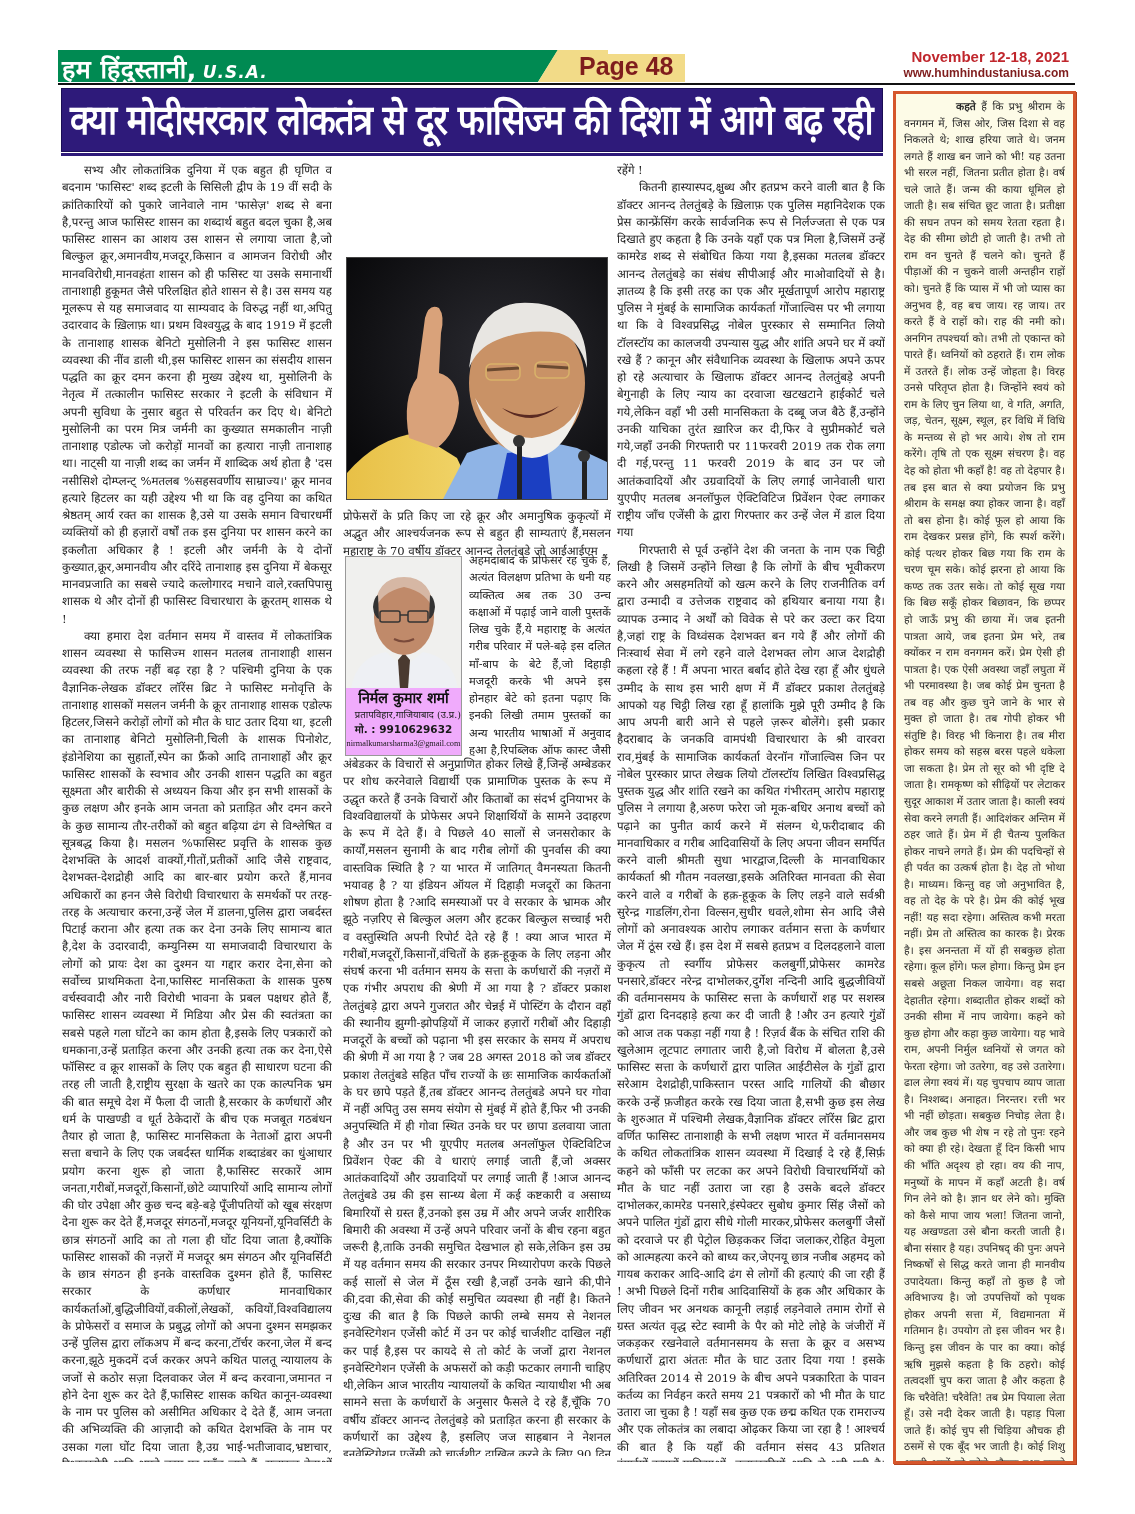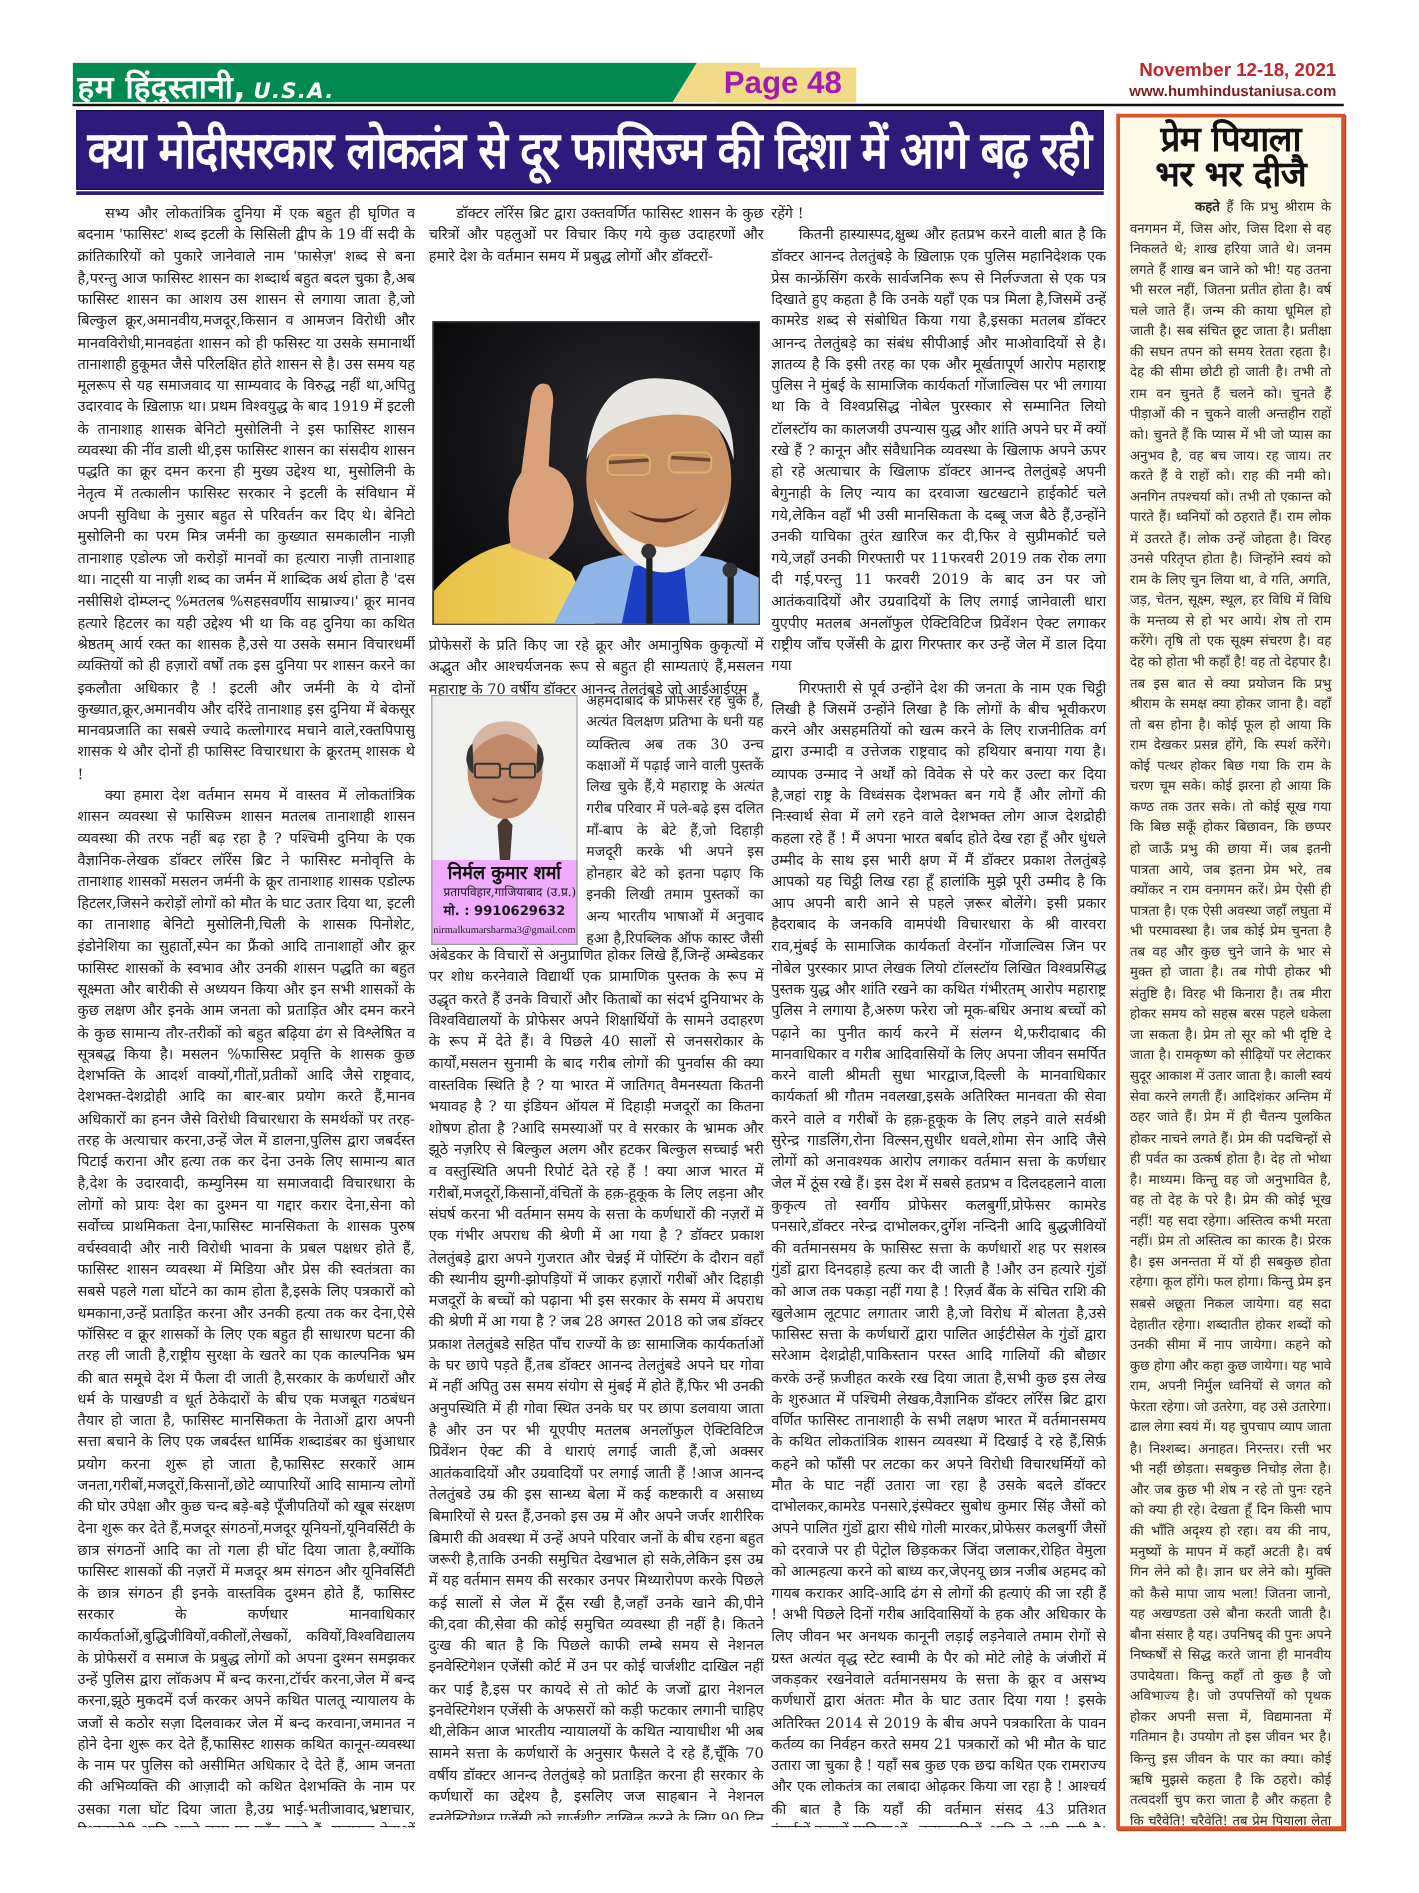--- a/index.html
+++ b/index.html
@@ -10,21 +10,21 @@
   .masthead { position: absolute; left: 58px; top: 50px; width: 1017px; height: 34px; }
   .mast-green { position: absolute; left: 0; top: 0; width: 500px; height: 32px; background: #008a52;
     clip-path: polygon(0 0, 100% 0, 96% 100%, 0 100%); }
   .mast-title { position: absolute; left: 4px; top: 1px; color: #fff; font-family: "DejaVu Sans", sans-serif;
     font-weight: bold; font-size: 25px; letter-spacing: 0.5px; white-space: nowrap; }
   .mast-title .usa { font-style: italic; font-size: 17px; margin-left: 6px; letter-spacing: 1px; }
   .mast-yellow { position: absolute; left: 480px; top: 0; width: 70px; height: 32px; background: #f2db88;
     clip-path: polygon(28% 0, 100% 0, 100% 100%, 0 100%); }
   .page-box { position: absolute; left: 515px; top: 4px; width: 112px; height: 28px; background: #f2db88; }
   .page-label { position: absolute; left: 6px; top: -2px; font-family: "Liberation Sans", sans-serif; font-weight: bold;
-    font-size: 25px; color: #a21caf; white-space: nowrap; }
+    font-size: 25px; color: #7f1d1d; white-space: nowrap; }
   .mast-right { position: absolute; right: 6px; top: -1px; text-align: right; font-family: "Liberation Sans", sans-serif; font-weight: bold; }
   .mast-date { color: #c0272d; font-size: 15px; line-height: 16px; }
   .mast-url { color: #7f1d1d; font-size: 12px; line-height: 16px; }
   .mast-rule { position: absolute; left: 58px; top: 83px; width: 1017px; height: 2px; background: #111; }
 
   
   .headline-band { position: absolute; left: 61px; top: 88px; width: 822px; height: 64px; background: #2e1a7a;
     border: 1px solid #1a0e55; overflow: hidden; }
   .headline { position: absolute; left: 8px; top: 2px; color: #fff; font-family: "DejaVu Sans", sans-serif; font-weight: bold;
     font-size: 41px; line-height: 58px; white-space: nowrap; letter-spacing: -1.5px; transform: scaleX(0.86); transform-origin: left center; }
@@ -82,21 +82,20 @@
   <div class="headline">क्या मोदीसरकार लोकतंत्र से दूर फासिज्म की दिशा में आगे बढ़ रही है?</div>
 </div>
 <div class="headline-rule"></div>
 
 <div class="col col1">
   <p>सभ्य और लोकतांत्रिक दुनिया में एक बहुत ही घृणित व बदनाम 'फासिस्ट' शब्द इटली के सिसिली द्वीप के 19 वीं सदी के क्रांतिकारियों को पुकारे जानेवाले नाम 'फासेज़' शब्द से बना है,परन्तु आज फासिस्ट शासन का शब्दार्थ बहुत बदल चुका है,अब फासिस्ट शासन का आशय उस शासन से लगाया जाता है,जो बिल्कुल क्रूर,अमानवीय,मजदूर,किसान व आमजन विरोधी और मानवविरोधी,मानवहंता शासन को ही फसिस्ट या उसके समानार्थी तानाशाही हुकूमत जैसे परिलक्षित होते शासन से है। उस समय यह मूलरूप से यह समाजवाद या साम्यवाद के विरुद्ध नहीं था,अपितु उदारवाद के ख़िलाफ़ था। प्रथम विश्वयुद्ध के बाद 1919 में इटली के तानाशाह शासक बेनिटो मुसोलिनी ने इस फासिस्ट शासन व्यवस्था की नींव डाली थी,इस फासिस्ट शासन का संसदीय शासन पद्धति का क्रूर दमन करना ही मुख्य उद्देश्य था, मुसोलिनी के नेतृत्व में तत्कालीन फासिस्ट सरकार ने इटली के संविधान में अपनी सुविधा के नुसार बहुत से परिवर्तन कर दिए थे। बेनिटो मुसोलिनी का परम मित्र जर्मनी का कुख्यात समकालीन नाज़ी तानाशाह एडोल्फ जो करोड़ों मानवों का हत्यारा नाज़ी तानाशाह था। नाट्सी या नाज़ी शब्द का जर्मन में शाब्दिक अर्थ होता है 'दस नसीसिशे दोम्प्लन्ट् %मतलब %सहसवर्णीय साम्राज्य।' क्रूर मानव हत्यारे हिटलर का यही उद्देश्य भी था कि वह दुनिया का कथित श्रेष्ठतम् आर्य रक्त का शासक है,उसे या उसके समान विचारधर्मी व्यक्तियों को ही हज़ारों वर्षों तक इस दुनिया पर शासन करने का इकलौता अधिकार है ! इटली और जर्मनी के ये दोनों कुख्यात,क्रूर,अमानवीय और दरिंदे तानाशाह इस दुनिया में बेकसूर मानवप्रजाति का सबसे ज्यादे कत्लोगारद मचाने वाले,रक्तपिपासु शासक थे और दोनों ही फासिस्ट विचारधारा के क्रूरतम् शासक थे !</p>
   <p>क्या हमारा देश वर्तमान समय में वास्तव में लोकतांत्रिक शासन व्यवस्था से फासिज्म शासन मतलब तानाशाही शासन व्यवस्था की तरफ नहीं बढ़ रहा है ? पश्चिमी दुनिया के एक वैज्ञानिक-लेखक डॉक्टर लॉरेंस ब्रिट ने फासिस्ट मनोवृत्ति के तानाशाह शासकों मसलन जर्मनी के क्रूर तानाशाह शासक एडोल्फ हिटलर,जिसने करोड़ों लोगों को मौत के घाट उतार दिया था, इटली का तानाशाह बेनिटो मुसोलिनी,चिली के शासक पिनोशेट, इंडोनेशिया का सुहार्तो,स्पेन का फ्रैंको आदि तानाशाहों और क्रूर फासिस्ट शासकों के स्वभाव और उनकी शासन पद्धति का बहुत सूक्ष्मता और बारीकी से अध्ययन किया और इन सभी शासकों के कुछ लक्षण और इनके आम जनता को प्रताड़ित और दमन करने के कुछ सामान्य तौर-तरीकों को बहुत बढ़िया ढंग से विश्लेषित व सूत्रबद्ध किया है। मसलन %फासिस्ट प्रवृत्ति के शासक कुछ देशभक्ति के आदर्श वाक्यों,गीतों,प्रतीकों आदि जैसे राष्ट्रवाद, देशभक्त-देशद्रोही आदि का बार-बार प्रयोग करते हैं,मानव अधिकारों का हनन जैसे विरोधी विचारधारा के समर्थकों पर तरह-तरह के अत्याचार करना,उन्हें जेल में डालना,पुलिस द्वारा जबर्दस्त पिटाई कराना और हत्या तक कर देना उनके लिए सामान्य बात है,देश के उदारवादी, कम्युनिस्म या समाजवादी विचारधारा के लोगों को प्रायः देश का दुश्मन या गद्दार करार देना,सेना को सर्वोच्च प्राथमिकता देना,फासिस्ट मानसिकता के शासक पुरुष वर्चस्ववादी और नारी विरोधी भावना के प्रबल पक्षधर होते हैं, फासिस्ट शासन व्यवस्था में मिडिया और प्रेस की स्वतंत्रता का सबसे पहले गला घोंटने का काम होता है,इसके लिए पत्रकारों को धमकाना,उन्हें प्रताड़ित करना और उनकी हत्या तक कर देना,ऐसे फॉसिस्ट व क्रूर शासकों के लिए एक बहुत ही साधारण घटना की तरह ली जाती है,राष्ट्रीय सुरक्षा के खतरे का एक काल्पनिक भ्रम की बात समूचे देश में फैला दी जाती है,सरकार के कर्णधारों और धर्म के पाखण्डी व धूर्त ठेकेदारों के बीच एक मजबूत गठबंधन तैयार हो जाता है, फासिस्ट मानसिकता के नेताओं द्वारा अपनी सत्ता बचाने के लिए एक जबर्दस्त धार्मिक शब्दाडंबर का धुंआधार प्रयोग करना शुरू हो जाता है,फासिस्ट सरकारें आम जनता,गरीबों,मजदूरों,किसानों,छोटे व्यापारियों आदि सामान्य लोगों की घोर उपेक्षा और कुछ चन्द बड़े-बड़े पूँजीपतियों को खूब संरक्षण देना शुरू कर देते हैं,मजदूर संगठनों,मजदूर यूनियनों,यूनिवर्सिटी के छात्र संगठनों आदि का तो गला ही घोंट दिया जाता है,क्योंकि फासिस्ट शासकों की नज़रों में मजदूर श्रम संगठन और यूनिवर्सिटी के छात्र संगठन ही इनके वास्तविक दुश्मन होते हैं, फासिस्ट सरकार के कर्णधार मानवाधिकार कार्यकर्ताओं,बुद्धिजीवियों,वकीलों,लेखकों, कवियों,विश्वविद्यालय के प्रोफेसरों व समाज के प्रबुद्ध लोगों को अपना दुश्मन समझकर उन्हें पुलिस द्वारा लॉकअप में बन्द करना,टॉर्चर करना,जेल में बन्द करना,झूठे मुकदमें दर्ज करकर अपने कथित पालतू न्यायालय के जजों से कठोर सज़ा दिलवाकर जेल में बन्द करवाना,जमानत न होने देना शुरू कर देते हैं,फासिस्ट शासक कथित कानून-व्यवस्था के नाम पर पुलिस को असीमित अधिकार दे देते हैं, आम जनता की अभिव्यक्ति की आज़ादी को कथित देशभक्ति के नाम पर उसका गला घोंट दिया जाता है,उग्र भाई-भतीजावाद,भ्रष्टाचार, रिश्वतखोरी आदि अपने चरम पर पहुँच जाते हैं, सत्तारूढ़ नेताओं द्वारा सरकारी खजाने और राष्ट्रीय संसाधनों की निर्लज्जतापूर्वक लूट-पाट शुरू कर दी जाती है,कभी-कभी चुनाव भी दिखावे के रूप में करा दिए जाते हैं,वैसे फासिस्ट शासन में चुनाव मात्र एक धोखाधड़ी व फ्रॉड बनकर रह जाता है,विरोधियों के विरुद्ध नीचता की हद तक लॉंछन लगाए जाने</p>
 </div>
 
 <div class="col col2a">
-  <p>डॉक्टर लॉरेंस ब्रिट द्वारा उक्तवर्णित फासिस्ट शासन के कुछ चरित्रों और पहलुओं पर विचार किए गये कुछ उदाहरणों और हमारे देश के वर्तमान समय में प्रबुद्ध लोगों और डॉक्टरों-</p>
 </div>
 
 <div class="photo-modi">
   <svg width="262" height="243" viewBox="0 0 262 243">
     <defs>
       <radialGradient id="bgglow" cx="0.6" cy="0.4" r="0.7">
         <stop offset="0" stop-color="#2a2a30"></stop>
           <stop offset="1" stop-color="#0a0a0c"></stop>
       </radialGradient>
       <linearGradient id="kurta" x1="0" y1="0" x2="1" y2="0">
@@ -157,21 +156,17 @@
   <p class="noindent">अंबेडकर के विचारों से अनुप्राणित होकर लिखे हैं,जिन्हें अम्बेडकर पर शोध करनेवाले विद्यार्थी एक प्रामाणिक पुस्तक के रूप में उद्धृत करते हैं उनके विचारों और किताबों का संदर्भ दुनियाभर के विश्वविद्यालयों के प्रोफेसर अपने शिक्षार्थियों के सामने उदाहरण के रूप में देते हैं। वे पिछले 40 सालों से जनसरोकार के कार्यों,मसलन सुनामी के बाद गरीब लोगों की पुनर्वास की क्या वास्तविक स्थिति है ? या भारत में जातिगत् वैमनस्यता कितनी भयावह है ? या इंडियन ऑयल में दिहाड़ी मजदूरों का कितना शोषण होता है ?आदि समस्याओं पर वे सरकार के भ्रामक और झूठे नज़रिए से बिल्कुल अलग और हटकर बिल्कुल सच्चाई भरी व वस्तुस्थिति अपनी रिपोर्ट देते रहे हैं ! क्या आज भारत में गरीबों,मजदूरों,किसानों,वंचितों के हक़-हूकूक के लिए लड़ना और संघर्ष करना भी वर्तमान समय के सत्ता के कर्णधारों की नज़रों में एक गंभीर अपराध की श्रेणी में आ गया है ? डॉक्टर प्रकाश तेलतुंबड़े द्वारा अपने गुजरात और चेन्नई में पोस्टिंग के दौरान वहाँ की स्थानीय झुग्गी-झोपड़ियों में जाकर हज़ारों गरीबों और दिहाड़ी मजदूरों के बच्चों को पढ़ाना भी इस सरकार के समय में अपराध की श्रेणी में आ गया है ? जब 28 अगस्त 2018 को जब डॉक्टर प्रकाश तेलतुंबडे सहित पाँच राज्यों के छः सामाजिक कार्यकर्ताओं के घर छापे पड़ते हैं,तब डॉक्टर आनन्द तेलतुंबडे अपने घर गोवा में नहीं अपितु उस समय संयोग से मुंबई में होते हैं,फिर भी उनकी अनुपस्थिति में ही गोवा स्थित उनके घर पर छापा डलवाया जाता है और उन पर भी यूएपीए मतलब अनलॉफुल ऐक्टिविटिज प्रिवेंशन ऐक्ट की वे धाराएं लगाई जाती हैं,जो अक्सर आतंकवादियों और उग्रवादियों पर लगाई जाती हैं !आज आनन्द तेलतुंबडे उम्र की इस सान्ध्य बेला में कई कष्टकारी व असाध्य बिमारियों से ग्रस्त हैं,उनको इस उम्र में और अपने जर्जर शारीरिक बिमारी की अवस्था में उन्हें अपने परिवार जनों के बीच रहना बहुत जरूरी है,ताकि उनकी समुचित देखभाल हो सके,लेकिन इस उम्र में यह वर्तमान समय की सरकार उनपर मिथ्यारोपण करके पिछले कई सालों से जेल में ठूँस रखी है,जहाँ उनके खाने की,पीने की,दवा की,सेवा की कोई समुचित व्यवस्था ही नहीं है। कितने दुःख की बात है कि पिछले काफी लम्बे समय से नेशनल इनवेस्टिगेशन एजेंसी कोर्ट में उन पर कोई चार्जशीट दाखिल नहीं कर पाई है,इस पर कायदे से तो कोर्ट के जजों द्वारा नेशनल इनवेस्टिगेशन एजेंसी के अफसरों को कड़ी फटकार लगानी चाहिए थी,लेकिन आज भारतीय न्यायालयों के कथित न्यायाधीश भी अब सामने सत्ता के कर्णधारों के अनुसार फैसले दे रहे हैं,चूँकि 70 वर्षीय डॉक्टर आनन्द तेलतुंबड़े को प्रताड़ित करना ही सरकार के कर्णधारों का उद्देश्य है, इसलिए जज साहबान ने नेशनल इनवेस्टिगेशन एजेंसी को चार्जशीट दाखिल करने के लिए 90 दिन का अतिरिक्त समय और दे दिया ! मतलब डॉक्टर आनन्द तेलतुंबड़े 90 दिन और जेल में सड़ते</p>
 </div>
 
 <div class="col col3">
   <p class="noindent">रहेंगे !</p>
   <p>कितनी हास्यास्पद,क्षुब्ध और हतप्रभ करने वाली बात है कि डॉक्टर आनन्द तेलतुंबड़े के ख़िलाफ़ एक पुलिस महानिदेशक एक प्रेस कान्फ्रेंसिंग करके सार्वजनिक रूप से निर्लज्जता से एक पत्र दिखाते हुए कहता है कि उनके यहाँ एक पत्र मिला है,जिसमें उन्हें कामरेड शब्द से संबोधित किया गया है,इसका मतलब डॉक्टर आनन्द तेलतुंबड़े का संबंध सीपीआई और माओवादियों से है। ज्ञातव्य है कि इसी तरह का एक और मूर्खतापूर्ण आरोप महाराष्ट्र पुलिस ने मुंबई के सामाजिक कार्यकर्ता गोंजाल्विस पर भी लगाया था कि वे विश्वप्रसिद्ध नोबेल पुरस्कार से सम्मानित लियो टॉलस्टॉय का कालजयी उपन्यास युद्ध और शांति अपने घर में क्यों रखे हैं ? कानून और संवैधानिक व्यवस्था के खिलाफ अपने ऊपर हो रहे अत्याचार के खिलाफ डॉक्टर आनन्द तेलतुंबड़े अपनी बेगुनाही के लिए न्याय का दरवाजा खटखटाने हाईकोर्ट चले गये,लेकिन वहाँ भी उसी मानसिकता के दब्बू जज बैठे हैं,उन्होंने उनकी याचिका तुरंत ख़ारिज कर दी,फिर वे सुप्रीमकोर्ट चले गये,जहाँ उनकी गिरफ्तारी पर 11फरवरी 2019 तक रोक लगा दी गई,परन्तु 11 फरवरी 2019 के बाद उन पर जो आतंकवादियों और उग्रवादियों के लिए लगाई जानेवाली धारा युएपीए मतलब अनलॉफुल ऐक्टिविटिज प्रिवेंशन ऐक्ट लगाकर राष्ट्रीय जाँच एजेंसी के द्वारा गिरफ्तार कर उन्हें जेल में डाल दिया गया</p>
   <p>गिरफ्तारी से पूर्व उन्होंने देश की जनता के नाम एक चिट्ठी लिखी है जिसमें उन्होंने लिखा है कि लोगों के बीच भूवीकरण करने और असहमतियों को खत्म करने के लिए राजनीतिक वर्ग द्वारा उन्मादी व उत्तेजक राष्ट्रवाद को हथियार बनाया गया है। व्यापक उन्माद ने अर्थों को विवेक से परे कर उल्टा कर दिया है,जहां राष्ट्र के विध्वंसक देशभक्त बन गये हैं और लोगों की निःस्वार्थ सेवा में लगे रहने वाले देशभक्त लोग आज देशद्रोही कहला रहे हैं ! मैं अपना भारत बर्बाद होते देख रहा हूँ और धुंधले उम्मीद के साथ इस भारी क्षण में मैं डॉक्टर प्रकाश तेलतुंबड़े आपको यह चिट्ठी लिख रहा हूँ हालांकि मुझे पूरी उम्मीद है कि आप अपनी बारी आने से पहले ज़रूर बोलेंगे। इसी प्रकार हैदराबाद के जनकवि वामपंथी विचारधारा के श्री वारवरा राव,मुंबई के सामाजिक कार्यकर्ता वेरनॉन गोंजाल्विस जिन पर नोबेल पुरस्कार प्राप्त लेखक लियो टॉलस्टॉय लिखित विश्वप्रसिद्ध पुस्तक युद्ध और शांति रखने का कथित गंभीरतम् आरोप महाराष्ट्र पुलिस ने लगाया है,अरुण फरेरा जो मूक-बधिर अनाथ बच्चों को पढ़ाने का पुनीत कार्य करने में संलग्न थे,फरीदाबाद की मानवाधिकार व गरीब आदिवासियों के लिए अपना जीवन समर्पित करने वाली श्रीमती सुधा भारद्वाज,दिल्ली के मानवाधिकार कार्यकर्ता श्री गौतम नवलखा,इसके अतिरिक्त मानवता की सेवा करने वाले व गरीबों के हक़-हूकूक के लिए लड़ने वाले सर्वश्री सुरेन्द्र गाडलिंग,रोना विल्सन,सुधीर धवले,शोमा सेन आदि जैसे लोगों को अनावश्यक आरोप लगाकर वर्तमान सत्ता के कर्णधार जेल में ठूंस रखे हैं। इस देश में सबसे हतप्रभ व दिलदहलाने वाला कुकृत्य तो स्वर्गीय प्रोफेसर कलबुर्गी,प्रोफेसर कामरेड पनसारे,डॉक्टर नरेन्द्र दाभोलकर,दुर्गेश नन्दिनी आदि बुद्धजीवियों की वर्तमानसमय के फासिस्ट सत्ता के कर्णधारों शह पर सशस्त्र गुंडों द्वारा दिनदहाड़े हत्या कर दी जाती है !और उन हत्यारे गुंडों को आज तक पकड़ा नहीं गया है ! रिज़र्व बैंक के संचित राशि की खुलेआम लूटपाट लगातार जारी है,जो विरोध में बोलता है,उसे फासिस्ट सत्ता के कर्णधारों द्वारा पालित आईटीसेल के गुंडों द्वारा सरेआम देशद्रोही,पाकिस्तान परस्त आदि गालियों की बौछार करके उन्हें फ़जीहत करके रख दिया जाता है,सभी कुछ इस लेख के शुरुआत में पश्चिमी लेखक,वैज्ञानिक डॉक्टर लॉरेंस ब्रिट द्वारा वर्णित फासिस्ट तानाशाही के सभी लक्षण भारत में वर्तमानसमय के कथित लोकतांत्रिक शासन व्यवस्था में दिखाई दे रहे हैं,सिर्फ़ कहने को फाँसी पर लटका कर अपने विरोधी विचारधर्मियों को मौत के घाट नहीं उतारा जा रहा है उसके बदले डॉक्टर दाभोलकर,कामरेड पनसारे,इंस्पेक्टर सुबोध कुमार सिंह जैसों को अपने पालित गुंडों द्वारा सीधे गोली मारकर,प्रोफेसर कलबुर्गी जैसों को दरवाजे पर ही पेट्रोल छिड़ककर जिंदा जलाकर,रोहित वेमुला को आत्महत्या करने को बाध्य कर,जेएनयू छात्र नजीब अहमद को गायब कराकर आदि-आदि ढंग से लोगों की हत्याएं की जा रही हैं ! अभी पिछले दिनों गरीब आदिवासियों के हक और अधिकार के लिए जीवन भर अनथक कानूनी लड़ाई लड़नेवाले तमाम रोगों से ग्रस्त अत्यंत वृद्ध स्टेट स्वामी के पैर को मोटे लोहे के जंजीरों में जकड़कर रखनेवाले वर्तमानसमय के सत्ता के क्रूर व असभ्य कर्णधारों द्वारा अंततः मौत के घाट उतार दिया गया ! इसके अतिरिक्त 2014 से 2019 के बीच अपने पत्रकारिता के पावन कर्तव्य का निर्वहन करते समय 21 पत्रकारों को भी मौत के घाट उतारा जा चुका है ! यहाँ सब कुछ एक छद्म कथित एक रामराज्य और एक लोकतंत्र का लबादा ओढ़कर किया जा रहा है ! आश्चर्य की बात है कि यहाँ की वर्तमान संसद 43 प्रतिशत दंगाईयों,हत्यारों,माफ़ियाओं, बलात्कारियों आदि से भरी पड़ी है। आज भारत की सत्ता के महत्वपूर्ण प्रतिष्ठान पर सजायाफ़्ता, जेल की सजा भुगत चुके अपराधी बैठे हुए हैं,और वे अच्छे-भले,शरीफ लोगों को अनाप-शनाप मिथ्या आरोप लगाकर जेल में बन्द करके उन्हें हर तरह से अपमानित,प्रताड़ित और धीरे-धीरे मौत के मुँह में धकेल रहे हैं,भारत की स्थिति आजकल बहुत ही भयावह व नारकीय बनी हुई है। उक्तवर्णित तमाम तथ्यों के मद्देनजर हम यह मानने को बाध्य हो रहे हैं कि यह देश फासिन्म की तरफ तेजी से बढ़ रहा है।</p>
 </div>
 
 <div class="sidebar-box">
-  <div class="sidebar-title">
-    <div>प्रेम पियाला</div>
-    <div>भर भर दीजै</div>
-  </div>
   <div class="sidebar-body">
     <p><span class="lead">कहते</span><span> हैं कि प्रभु श्रीराम के वनगमन में, जिस ओर, जिस दिशा से वह निकलते थे; शाख हरिया जाते थे। जनम लगते हैं शाख बन जाने को भी! यह उतना भी सरल नहीं, जितना प्रतीत होता है। वर्ष चले जाते हैं। जन्म की काया धूमिल हो जाती है। सब संचित छूट जाता है। प्रतीक्षा की सघन तपन को समय रेतता रहता है। देह की सीमा छोटी हो जाती है। तभी तो राम वन चुनते हैं चलने को। चुनते हैं पीड़ाओं की न चुकने वाली अन्तहीन राहों को। चुनते हैं कि प्यास में भी जो प्यास का अनुभव है, वह बच जाय। रह जाय। तर करते हैं वे राहों को। राह की नमी को। अनगिन तपश्चर्या को। तभी तो एकान्त को पारते हैं। ध्वनियों को ठहराते हैं। राम लोक में उतरते हैं। लोक उन्हें जोहता है। विरह उनसे परितृप्त होता है। जिन्होंने स्वयं को राम के लिए चुन लिया था, वे गति, अगति, जड़, चेतन, सूक्ष्म, स्थूल, हर विधि में विधि के मन्तव्य से हो भर आये। शेष तो राम करेंगे। तृषि तो एक सूक्ष्म संचरण है। वह देह को होता भी कहाँ है! वह तो देहपार है। तब इस बात से क्या प्रयोजन कि प्रभु श्रीराम के समक्ष क्या होकर जाना है। वहाँ तो बस होना है। कोई फूल हो आया कि राम देखकर प्रसन्न होंगे, कि स्पर्श करेंगे। कोई पत्थर होकर बिछ गया कि राम के चरण चूम सके। कोई झरना हो आया कि कण्ठ तक उतर सके। तो कोई सूख गया कि बिछ सकूँ होकर बिछावन, कि छप्पर हो जाऊँ प्रभु की छाया में। जब इतनी पात्रता आये, जब इतना प्रेम भरे, तब क्योंकर न राम वनगमन करें। प्रेम ऐसी ही पात्रता है। एक ऐसी अवस्था जहाँ लघुता में भी परमावस्था है। जब कोई प्रेम चुनता है तब वह और कुछ चुने जाने के भार से मुक्त हो जाता है। तब गोपी होकर भी संतुष्टि है। विरह भी किनारा है। तब मीरा होकर समय को सहस्र बरस पहले धकेला जा सकता है। प्रेम तो सूर को भी दृष्टि दे जाता है। रामकृष्ण को सीढ़ियों पर लेटाकर सुदूर आकाश में उतार जाता है। काली स्वयं सेवा करने लगती हैं। आदिशंकर अन्तिम में ठहर जाते हैं। प्रेम में ही चैतन्य पुलकित होकर नाचने लगते हैं। प्रेम की पदचिन्हों से ही पर्वत का उत्कर्ष होता है। देह तो भोथा है। माध्यम। किन्तु वह जो अनुभावित है, वह तो देह के परे है। प्रेम की कोई भूख नहीं! यह सदा रहेगा। अस्तित्व कभी मरता नहीं। प्रेम तो अस्तित्व का कारक है। प्रेरक है। इस अनन्तता में यों ही सबकुछ होता रहेगा। कूल होंगे। फल होगा। किन्तु प्रेम इन सबसे अछूता निकल जायेगा। वह सदा देहातीत रहेगा। शब्दातीत होकर शब्दों को उनकी सीमा में नाप जायेगा। कहने को कुछ होगा और कहा कुछ जायेगा। यह भावे राम, अपनी निर्मुल ध्वनियों से जगत को फेरता रहेगा। जो उतरेगा, वह उसे उतारेगा। ढाल लेगा स्वयं में। यह चुपचाप व्याप जाता है। निश्शब्द। अनाहत। निरन्तर। रत्ती भर भी नहीं छोड़ता। सबकुछ निचोड़ लेता है। और जब कुछ भी शेष न रहे तो पुनः रहने को क्या ही रहे। देखता हूँ दिन किसी भाप की भाँति अदृश्य हो रहा। वय की नाप, मनुष्यों के मापन में कहाँ अटती है। वर्ष गिन लेने को है। ज्ञान धर लेने को। मुक्ति को कैसे मापा जाय भला! जितना जानो, यह अखण्डता उसे बौना करती जाती है। बौना संसार है यह। उपनिषद् की पुनः अपने निष्कर्षों से सिद्ध करते जाना ही मानवीय उपादेयता। किन्तु कहाँ तो कुछ है जो अविभाज्य है। जो उपपत्तियों को पृथक होकर अपनी सत्ता में, विद्यमानता में गतिमान है। उपयोग तो इस जीवन भर है। किन्तु इस जीवन के पार का क्या। कोई ऋषि मुझसे कहता है कि ठहरो। कोई तत्वदर्शी चुप करा जाता है और कहता है कि चरैवेति! चरैवेति! तब प्रेम पियाला लेता हूँ। उसे नदी देकर जाती है। पहाड़ पिला जाते हैं। कोई चुप सी चिड़िया औचक ही ठसमें से एक बूँद भर जाती है। कोई शिशु अपनी आहों को खोले, दौड़ता हुआ मुझसे लिपट जाता है। उसकी तुतलाती बोलियों से पियाला कुछ और छलक जाता है। नभ में उतराता शुकवा उसे खींचता है। सप्तर्षि अपने सात पाये बिछाकर मुझे बुलाते हैं! ताऱे चुपचाप भेर लेते हैं! निष्प्राण तो सब एक ही है। उसके सङ्ग ही पी लेने को जीवन चलकर आया है। प्रेम तो दुरवशित है। भर जाय तो छलकेगा ही, आ जाय तो झलकेगा ही..! और अन्त में हम सभी को ऐसा ही प्रेम पियाला भर भर मिले, इसी शुभेच्छा के साथ आकाश भर नमन।</span></p>
   </div>
 
 </div>
 
 </body></html>

